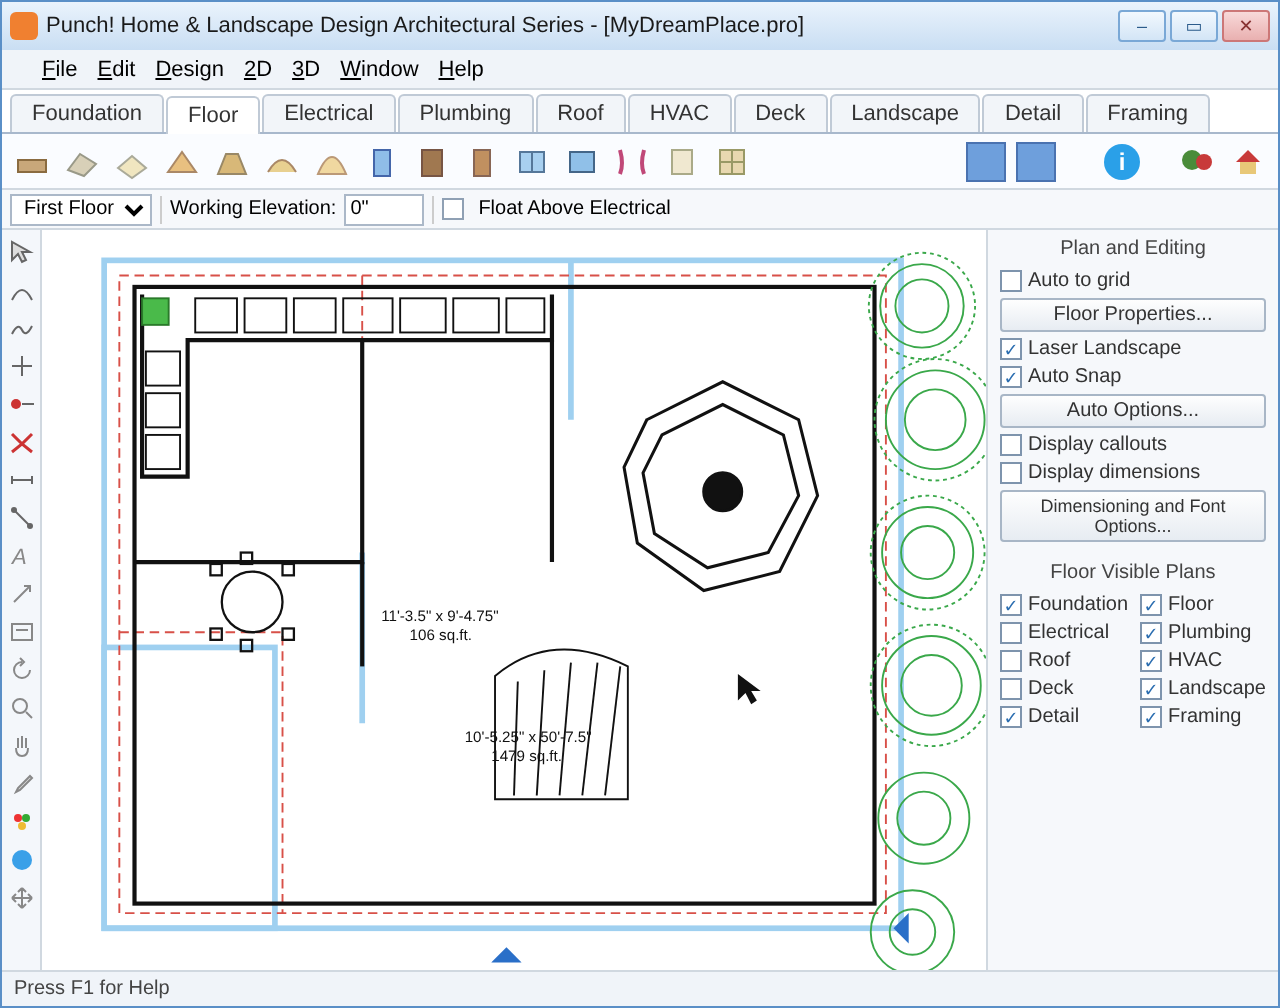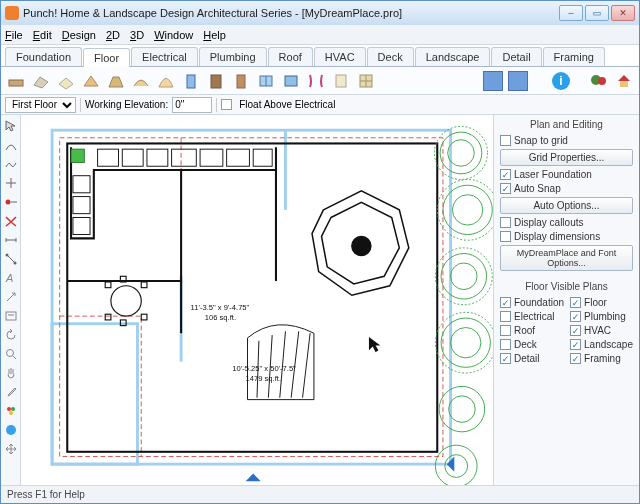--- a/index.html
+++ b/index.html
@@ -8,21 +8,21 @@
 
 .window { width: 640px; height: 504px; border: 1px solid #5a8fc7; display: flex; flex-direction: column; background: #fff; }
 .titlebar { height: 24px; background: linear-gradient(#eaf3fc,#c9def3); display: flex; align-items: center; padding: 0 4px; font-size: 11px; color: #1a1a1a; }
 .titlebar .icon { width: 14px; height: 14px; margin-right: 4px; background: #f08030; border-radius: 3px; }
 .titlebar .title { flex: 1; white-space: nowrap; overflow: hidden; }
 .winbtns { display: flex; gap: 2px; }
 .winbtn { width: 24px; height: 16px; border: 1px solid #7aa8d6; border-radius: 2px; background: linear-gradient(#f2f8fe,#d3e5f6); font-size: 9px; display: flex; align-items: center; justify-content: center; color: #2b5b8b; }
 .winbtn.close { background: linear-gradient(#f8d9d9,#e9b0b0); border-color:#c77; color:#833; }
 
 
-.menubar { height: 20px; background: #f0f4f9; display: flex; align-items: center; padding: 0 4px; font-size: 11px; border-bottom: 1px solid #d0d8e0; gap: 10px; }
+.menubar { height: 20px; background: #f0f4f9; display: flex; align-items: center; padding: 0 20px; font-size: 11px; border-bottom: 1px solid #d0d8e0; gap: 10px; }
 .menubar span { cursor: default; }
 .menubar span u { text-decoration: underline; }
 
 
 .tabbar { height: 22px; background: #fff; display: flex; align-items: flex-end; border-bottom: 1px solid #a8b8cc; padding: 0 4px; font-size: 11px; }
 .tab { padding: 3px 10px; border: 1px solid #c0cad6; border-bottom: none; border-radius: 3px 3px 0 0; margin-right: 1px; background: #f2f5f9; color: #333; }
 .tab.active { background: #fff; position: relative; top: 1px; }
 
 
 .ribbon { height: 28px; background: #fafcff; border-bottom: 1px solid #d0d8e0; display: flex; align-items: center; padding: 2px 4px; gap: 3px; }
@@ -410,41 +410,41 @@
         <text x="175" y="216" font-size="8" fill="#111">106 sq.ft.</text>
         <text x="204" y="270" font-size="8" fill="#111">10'-5.25" x 50'-7.5"</text>
         <text x="218" y="280" font-size="8" fill="#111">1479 sq.ft.</text>
       </svg>
     </div>
 
     <div class="rightpanel">
       <div class="rp-head">Plan and Editing</div>
       <div class="rp-row">
           <span class="rp-chk"></span>
-          <span>Snap to grid</span>
-        </div>
-      <div class="rp-btn">Grid Properties...</div>
+          <span>Auto to grid</span>
+        </div>
+      <div class="rp-btn">Floor Properties...</div>
       <div class="rp-row">
           <span class="rp-chk">✓</span>
-          <span>Laser Foundation</span>
+          <span>Laser Landscape</span>
         </div>
       <div class="rp-row">
           <span class="rp-chk">✓</span>
           <span>Auto Snap</span>
         </div>
       <div class="rp-btn">Auto Options...</div>
       <div class="rp-row">
           <span class="rp-chk"></span>
           <span>Display callouts</span>
         </div>
       <div class="rp-row">
           <span class="rp-chk"></span>
           <span>Display dimensions</span>
         </div>
-      <div class="rp-btn" style="font-size:9px">MyDreamPlace and Font Options...</div>
+      <div class="rp-btn" style="font-size:9px">Dimensioning and Font Options...</div>
       <div style="height:4px"></div>
       <div class="rp-head">Floor Visible Plans</div>
       <div class="rp-cols">
         <div class="rp-col">
           <div class="rp-row">
               <span class="rp-chk">✓</span>
               <span>Foundation</span>
             </div>
           <div class="rp-row">
               <span class="rp-chk"></span>

